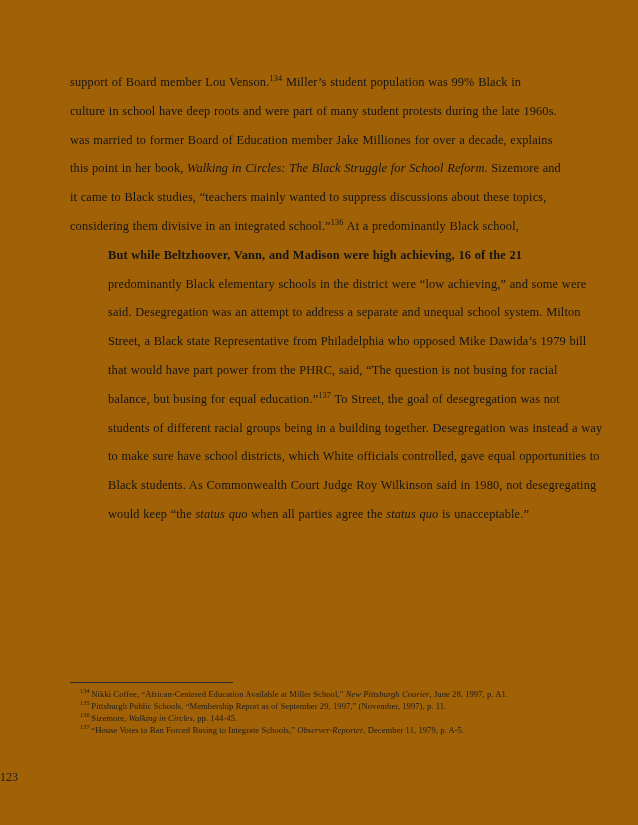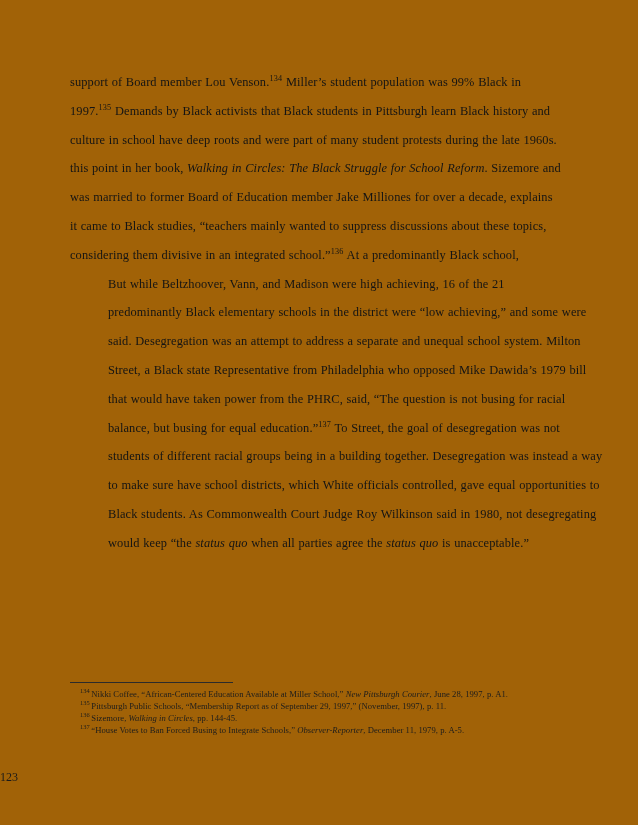--- a/index.html
+++ b/index.html
@@ -38,20 +38,21 @@
   }
   .para + .para {
     text-indent: 38px;
   }
   .para .ln {
     display: block;
     white-space: nowrap;
   }
   .para .ln.indent {
     text-indent: 38px;
+    font-weight: bold;
   }
   i, .it {
     font-style: italic;
   }
   sup.fnref {
     font-size: 8.2px;
     vertical-align: super;
     line-height: 0;
     letter-spacing: 0.2px;
   }
@@ -96,33 +97,32 @@
   }
 </style>
 </head>
 <body>
 
 <div id="page">
 
   <div id="body-text">
     <p class="para">
         <span class="ln">support of Board member Lou Venson.<sup class="fnref">134</sup>  Miller’s student population was 99% Black in</span>
-        <span class="ln">1997.<sup class="fnref">135</sup>  Demands by Black activists that Black students in Pittsburgh learn Black history and</span>
         <span class="ln">culture in school have deep roots and were part of many student protests during the late 1960s.</span>
+        <span class="ln">was married to former Board of Education member Jake Milliones for over a decade, explains</span>
         <span class="ln">this point in her book, <i class="it">Walking in Circles: The Black Struggle for School Reform</i>.  Sizemore and</span>
-        <span class="ln">was married to former Board of Education member Jake Milliones for over a decade, explains</span>
         <span class="ln">it came to Black studies, “teachers mainly wanted to suppress discussions about these topics,</span>
         <span class="ln">considering them divisive in an integrated school.”<sup class="fnref">136</sup>  At a predominantly Black school,</span>
       </p>
     <p class="para">
         <span class="ln indent">But while Beltzhoover, Vann, and Madison were high achieving, 16 of the 21</span>
         <span class="ln">predominantly Black elementary schools in the district were “low achieving,” and some were</span>
         <span class="ln">said.  Desegregation was an attempt to address a separate and unequal school system.  Milton</span>
         <span class="ln">Street, a Black state Representative from Philadelphia who opposed Mike Dawida’s 1979 bill</span>
-        <span class="ln">that would have taken power from the PHRC, said, “The question is not busing for racial</span>
+        <span class="ln">that would have part power from the PHRC, said, “The question is not busing for racial</span>
         <span class="ln">balance, but busing for equal education.”<sup class="fnref">137</sup>  To Street, the goal of desegregation was not</span>
         <span class="ln">students of different racial groups being in a building together.  Desegregation was instead a way</span>
         <span class="ln">to make sure have school districts, which White officials controlled, gave equal opportunities to</span>
         <span class="ln">Black students.  As Commonwealth Court Judge Roy Wilkinson said in 1980, not desegregating</span>
         <span class="ln">would keep “the <i class="it">status quo</i> when all parties agree the <i class="it">status quo</i> is unacceptable.”</span>
       </p>
   </div>
 
   <div id="footnote-rule"></div>
 

